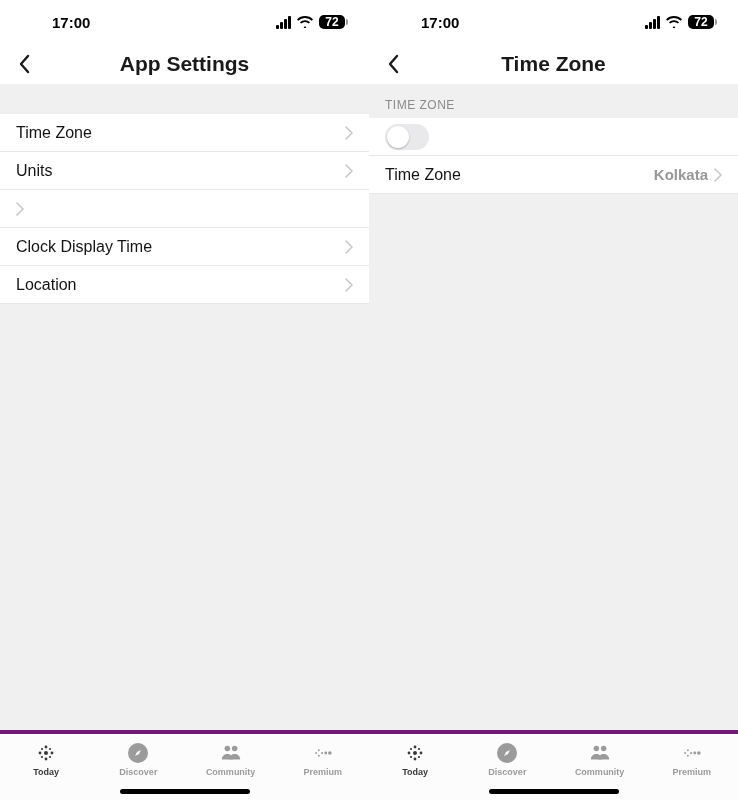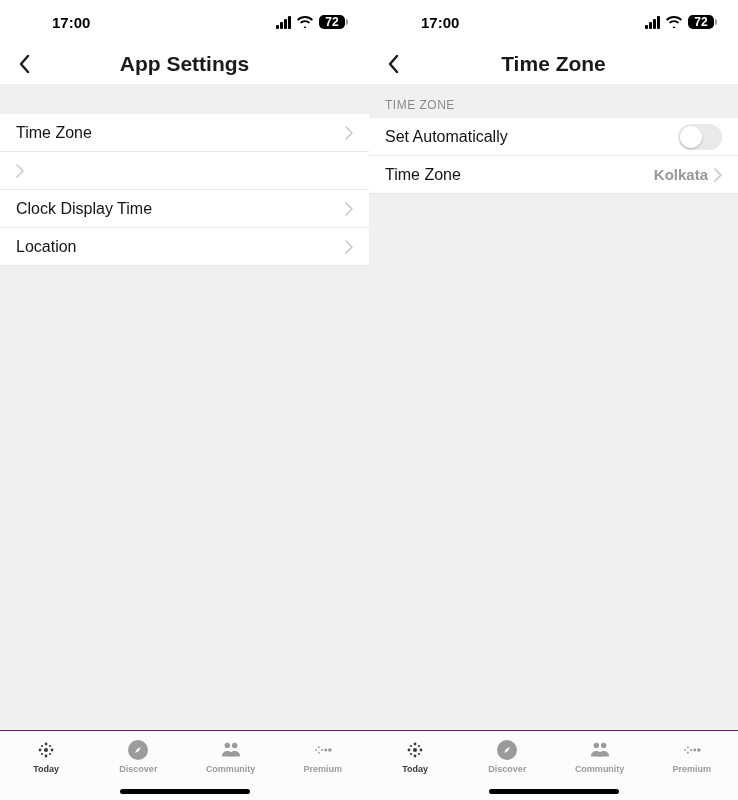--- a/index.html
+++ b/index.html
@@ -87,21 +87,21 @@
   }
   .toggle::after{
     content:"";position:absolute;top:2px;left:2px;width:22px;height:22px;border-radius:50%;
     background:#fff;box-shadow:0 1px 2px rgba(0,0,0,0.25);
   }
   .body-fill { flex:1; background:#f0f0f0; }
   
   .tabbar {
     height: 70px;
     background:#fcfcfc;
-    border-top:1px solid #701a75;
+    border-top:4px solid #701a75;
     display:flex;justify-content:space-around;align-items:flex-start;
     padding-top:8px;
     position:relative;
   }
   .tab {
     display:flex;flex-direction:column;align-items:center;gap:3px;
     width:80px;
     color:#9b9b9b;
   }
   .tab.active { color:#393939; }
@@ -140,20 +140,26 @@
       <svg width="12" height="20" viewBox="0 0 12 20">
           <path d="M10 2L3 10l7 8" stroke="#1a1a1a" stroke-width="2.4" fill="none" stroke-linecap="round" stroke-linejoin="round"></path>
         </svg>
     </div>
     <div class="nav-title">App Settings</div>
   </div>
   <div class="spacer-top"></div>
   <div class="list">
     <div class="row">
       <div class="label">Time Zone</div>
+      <svg class="chevron" width="8" height="14" viewBox="0 0 8 14">
+          <path d="M1 1l6 6-6 6" stroke="#c8c8cc" stroke-width="1.6" fill="none" stroke-linecap="round" stroke-linejoin="round"></path>
+        </svg>
+    </div>
+    <div class="row">
+      <div class="label">Units</div>
       <svg class="chevron" width="8" height="14" viewBox="0 0 8 14">
           <path d="M1 1l6 6-6 6" stroke="#c8c8cc" stroke-width="1.6" fill="none" stroke-linecap="round" stroke-linejoin="round"></path>
         </svg>
     </div>
     <div class="row">
       <svg class="chevron" width="8" height="14" viewBox="0 0 8 14">
           <path d="M1 1l6 6-6 6" stroke="#c8c8cc" stroke-width="1.6" fill="none" stroke-linecap="round" stroke-linejoin="round"></path>
         </svg>
     </div>
     <div class="row">
@@ -252,21 +258,20 @@
     <div class="nav-back">
       <svg width="12" height="20" viewBox="0 0 12 20">
           <path d="M10 2L3 10l7 8" stroke="#1a1a1a" stroke-width="2.4" fill="none" stroke-linecap="round" stroke-linejoin="round"></path>
         </svg>
     </div>
     <div class="nav-title">Time Zone</div>
   </div>
   <div class="section-header">TIME ZONE</div>
   <div class="list">
     <div class="row">
-      <div class="label">Set Automatically</div>
       <div class="toggle"></div>
     </div>
     <div class="row">
       <div class="label">Time Zone</div>
       <div class="value">Kolkata</div>
       <svg class="chevron" width="8" height="14" viewBox="0 0 8 14">
           <path d="M1 1l6 6-6 6" stroke="#c8c8cc" stroke-width="1.6" fill="none" stroke-linecap="round" stroke-linejoin="round"></path>
         </svg>
     </div>
   </div>

